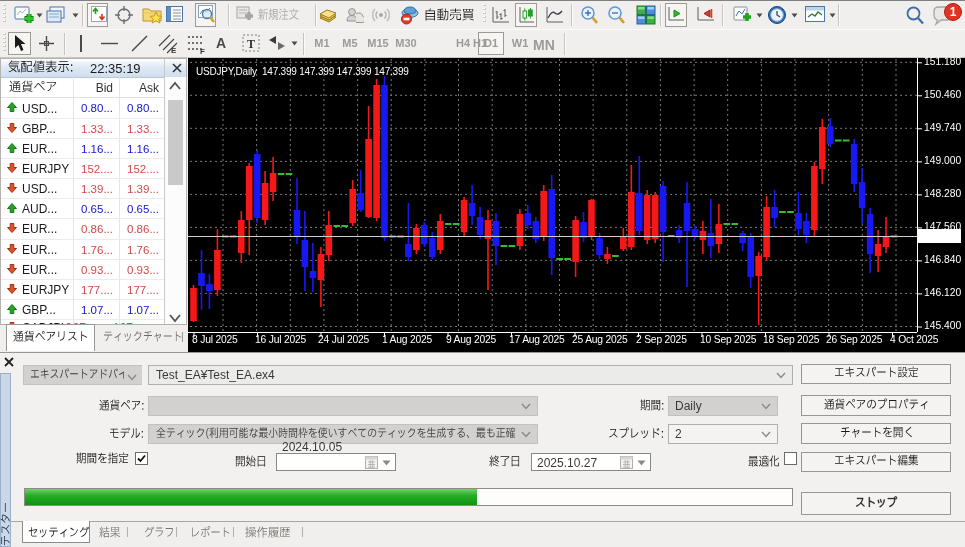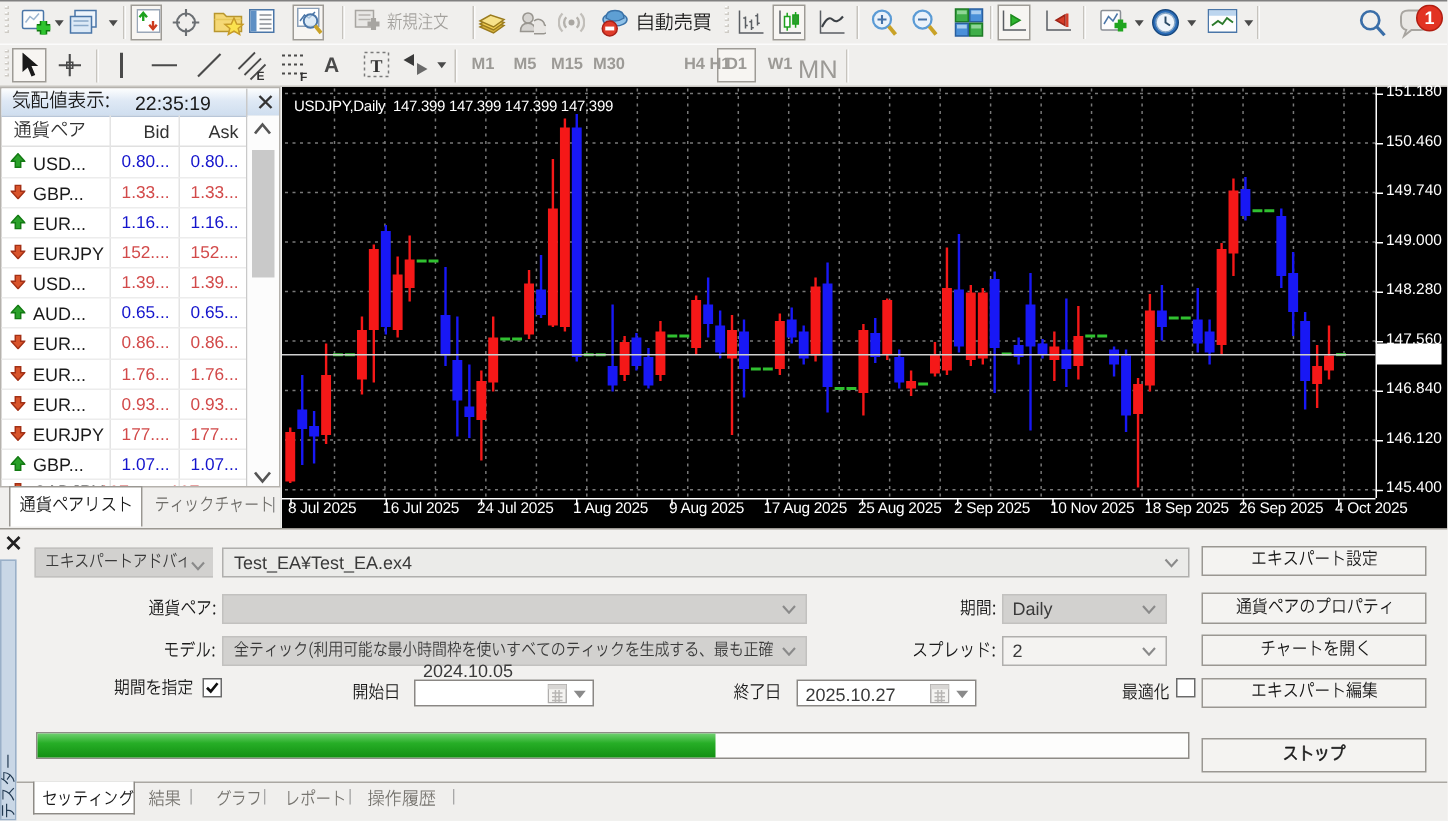--- a/index.html
+++ b/index.html
@@ -257,21 +257,21 @@
 <div style="position:absolute;left:304px;top:33px;width:1px;height:22px;background:#fbfbfb;"></div>
 <div style="position:absolute;left:478px;top:32px;width:26px;height:23px;background:#f7f5f2;border:1px solid #9e9b96;box-sizing:border-box;"></div>
 <div style="position:absolute;left:310px;top:37px;width:24px;text-align:center;font-size:11px;font-weight:bold;color:#9c9a96;">M1</div>
 <div style="position:absolute;left:338px;top:37px;width:24px;text-align:center;font-size:11px;font-weight:bold;color:#9c9a96;">M5</div>
 <div style="position:absolute;left:366px;top:37px;width:24px;text-align:center;font-size:11px;font-weight:bold;color:#9c9a96;">M15</div>
 <div style="position:absolute;left:394px;top:37px;width:24px;text-align:center;font-size:11px;font-weight:bold;color:#9c9a96;">M30</div>
 <div style="position:absolute;left:424px;top:37px;width:24px;text-align:center;font-size:11px;font-weight:bold;color:#9c9a96;margin-left:44px;">H1</div>
 <div style="position:absolute;left:451px;top:37px;width:24px;text-align:center;font-size:11px;font-weight:bold;color:#9c9a96;">H4</div>
 <div style="position:absolute;left:479px;top:37px;width:24px;text-align:center;font-size:11px;font-weight:bold;color:#9c9a96;">D1</div>
 <div style="position:absolute;left:508px;top:37px;width:24px;text-align:center;font-size:11px;font-weight:bold;color:#9c9a96;">W1</div>
-<div style="position:absolute;left:532px;top:37px;width:24px;text-align:center;font-size:17px;font-weight:normal;color:#9c9a96;">MN</div>
+<div style="position:absolute;left:532px;top:37px;width:24px;text-align:center;font-size:14px;font-weight:bold;color:#9c9a96;">MN</div>
 <div style="position:absolute;left:564px;top:33px;width:1px;height:22px;background:#c6c3bd;"></div>
 <div style="position:absolute;left:565px;top:33px;width:1px;height:22px;background:#fbfbfb;"></div>
 <div style="position:absolute;left:0;top:58px;width:187px;height:294px;background:#fff;border:1px solid #b5b2ad;box-sizing:border-box;"></div>
 <div style="position:absolute;left:1px;top:59px;width:185px;height:18px;background:linear-gradient(#fdfefe,#dfe9f5 45%,#cfdeef);border-bottom:1px solid #b8c6d8;"></div>
 <svg style="position:absolute;left:7px;top:60px;" width="67" height="17" viewBox="0 0 67 17">
       <path transform="translate(1,11.4)" d="M3.3 -9.1Q2.4 -7.4 1.0 -6.3L0.5 -7.0Q1.4 -7.7 2.1 -8.8Q2.8 -9.8 3.2 -11.0L4.0 -10.8Q3.8 -10.1 3.6 -9.9H11.4V-9.1ZM10.6 -7.8V-7.1H2.7V-7.8ZM11.3 -2.4 11.9 -2.1 11.6 0.3Q11.6 0.6 11.4 0.8Q11.2 0.9 11.0 0.9Q10.7 0.9 10.5 0.7Q9.9 0.1 9.6 -1.3Q9.3 -2.8 9.3 -4.6V-5.0H1.0V-5.8H10.0V-4.6Q10.0 -2.8 10.3 -1.6Q10.5 -0.3 11.0 0.1ZM7.9 -4.3Q7.1 -3.1 6.0 -2.1Q7.3 -1.1 8.7 0.1L8.2 0.8Q6.9 -0.4 5.4 -1.5Q3.4 0.0 1.1 0.9L0.7 0.2Q2.9 -0.6 4.7 -2.0Q3.2 -3.0 2.0 -3.6L2.4 -4.2Q3.9 -3.5 5.3 -2.5Q6.5 -3.6 7.3 -4.7Z M14.8 -9.7H12.9V-10.4H18.5V-9.7H16.8V-8.1H18.3V0.2H14.0V1.0H13.3V-8.1H14.8ZM23.4 -2.9 24.1 -2.6V-0.2Q24.1 0.3 23.9 0.5Q23.7 0.7 23.3 0.7H20.7Q19.9 0.7 19.6 0.3Q19.3 -0.0 19.3 -0.8V-6.1H22.9V-9.7H18.9V-10.4H23.7V-5.4H20.0V-1.0Q20.0 -0.6 20.1 -0.4Q20.2 -0.3 20.4 -0.2Q20.5 -0.1 20.9 -0.1H23.4ZM15.5 -8.1H16.2V-9.7H15.5ZM17.0 -4.1Q16.2 -4.1 16.2 -5.1V-7.4H15.5Q15.5 -6.0 15.2 -5.0Q15.0 -4.1 14.5 -3.4L14.0 -3.9V-2.8H17.6V-4.1ZM14.9 -7.4H14.0V-4.0Q14.5 -4.5 14.7 -5.4Q14.9 -6.2 14.9 -7.4ZM17.6 -4.8V-7.4H16.8V-5.3Q16.8 -5.0 16.9 -4.9Q17.0 -4.8 17.2 -4.8ZM14.0 -2.1V-0.6H17.6V-2.1Z M28.3 -10.8Q28.0 -9.2 27.4 -7.7V1.0H26.7V-6.1Q26.1 -5.1 25.5 -4.5L25.0 -5.1Q26.0 -6.3 26.6 -7.7Q27.2 -9.2 27.6 -11.0ZM32.2 -7.9Q32.3 -8.4 32.4 -9.0H28.6V-9.8H32.6L32.7 -10.6L32.8 -10.9L33.5 -10.8Q33.4 -10.5 33.3 -9.8H36.4V-9.0H33.2Q33.1 -8.7 32.9 -7.9H35.8V-1.5H30.4V-7.9ZM29.4 -7.8V-0.5H36.4V0.2H29.4V1.0H28.7V-7.8ZM31.1 -6.0H35.0V-7.3H31.1ZM31.1 -4.2H35.0V-5.4H31.1ZM31.1 -2.2H35.0V-3.5H31.1Z M48.9 0.1 48.5 0.8Q46.4 -0.0 45.1 -1.4Q43.8 -2.8 43.2 -4.8Q42.5 -3.8 41.4 -3.0V-0.4Q43.2 -0.7 44.6 -1.1L44.7 -0.4Q42.4 0.4 39.1 0.8L38.9 0.0Q39.8 -0.1 40.6 -0.2V-2.5Q39.4 -1.7 37.9 -1.2L37.6 -2.0Q40.7 -3.0 42.3 -4.8H37.7V-5.5H42.7V-6.9H38.6V-7.6H42.7V-8.9H38.1V-9.6H42.7V-10.8H43.5V-9.6H48.3V-8.9H43.5V-7.6H47.8V-6.9H43.5V-5.5H48.7V-4.8H44.0Q44.5 -3.4 45.3 -2.4Q46.7 -3.2 47.7 -4.2L48.3 -3.6Q47.1 -2.6 45.8 -1.8Q47.0 -0.7 48.9 0.1Z M51.3 -10.2H59.8V-9.3H51.3ZM50.2 -7.3H61.0V-6.4H56.1V-0.4Q56.1 0.2 55.9 0.4Q55.6 0.6 55.1 0.6H53.0L52.8 -0.2H55.3V-6.4H50.2ZM58.4 -5.2Q59.1 -4.2 59.7 -3.2Q60.3 -2.1 60.9 -0.8L60.1 -0.4Q59.5 -1.8 58.9 -2.8Q58.4 -3.9 57.7 -4.8ZM53.2 -5.0Q52.9 -3.7 52.3 -2.6Q51.7 -1.4 50.8 -0.3L50.1 -0.9Q51.0 -1.9 51.5 -2.9Q52.0 -3.9 52.4 -5.2Z M62.9 -6.3V-6.4Q62.9 -6.8 63.1 -7.0Q63.3 -7.2 63.6 -7.2Q64.0 -7.2 64.2 -7.0Q64.4 -6.8 64.4 -6.4V-6.3Q64.4 -5.9 64.2 -5.7Q64.0 -5.5 63.6 -5.5Q63.3 -5.5 63.1 -5.7Q62.9 -5.9 62.9 -6.3ZM62.9 -0.6V-0.8Q62.9 -1.1 63.1 -1.3Q63.3 -1.5 63.6 -1.5Q64.0 -1.5 64.2 -1.3Q64.4 -1.1 64.4 -0.8V-0.6Q64.4 -0.2 64.2 -0.0Q64.0 0.2 63.6 0.2Q63.3 0.2 63.1 -0.0Q62.9 -0.2 62.9 -0.6Z" fill="#1a1a1a"></path>
     </svg>
 <div style="position:absolute;left:90px;top:61px;font-size:13px;color:#1a1a1a;white-space:pre;">22:35:19</div>
 <svg style="position:absolute;left:172px;top:63px;" width="10" height="10" viewBox="0 0 10 10">
       <path d="M1 1 L9 9 M9 1 L1 9" stroke="#333" stroke-width="1.6"></path>
@@ -616,21 +616,21 @@
 <div style="position:absolute;left:924px;top:287px;font-size:10.3px;color:#fff;white-space:pre;">146.120</div>
 <div style="position:absolute;left:924px;top:320px;font-size:10.3px;color:#fff;white-space:pre;">145.400</div>
 <div style="position:absolute;left:192px;top:334px;font-size:10.3px;color:#fff;white-space:pre;letter-spacing:-0.2px;">8 Jul 2025</div>
 <div style="position:absolute;left:255px;top:334px;font-size:10.3px;color:#fff;white-space:pre;letter-spacing:-0.2px;">16 Jul 2025</div>
 <div style="position:absolute;left:318px;top:334px;font-size:10.3px;color:#fff;white-space:pre;letter-spacing:-0.2px;text-align:center;">24 Jul 2025</div>
 <div style="position:absolute;left:382px;top:334px;font-size:10.3px;color:#fff;white-space:pre;letter-spacing:-0.2px;">1 Aug 2025</div>
 <div style="position:absolute;left:446px;top:334px;font-size:10.3px;color:#fff;white-space:pre;letter-spacing:-0.2px;">9 Aug 2025</div>
 <div style="position:absolute;left:509px;top:334px;font-size:10.3px;color:#fff;white-space:pre;letter-spacing:-0.2px;">17 Aug 2025</div>
 <div style="position:absolute;left:572px;top:334px;font-size:10.3px;color:#fff;white-space:pre;letter-spacing:-0.2px;">25 Aug 2025</div>
 <div style="position:absolute;left:636px;top:334px;font-size:10.3px;color:#fff;white-space:pre;letter-spacing:-0.2px;">2 Sep 2025</div>
-<div style="position:absolute;left:700px;top:334px;font-size:10.3px;color:#fff;white-space:pre;letter-spacing:-0.2px;">10 Nov 2025</div>
+<div style="position:absolute;left:700px;top:334px;font-size:10.3px;color:#fff;white-space:pre;letter-spacing:-0.2px;">10 Sep 2025</div>
 <div style="position:absolute;left:763px;top:334px;font-size:10.3px;color:#fff;white-space:pre;letter-spacing:-0.2px;">18 Sep 2025</div>
 <div style="position:absolute;left:826px;top:334px;font-size:10.3px;color:#fff;white-space:pre;letter-spacing:-0.2px;">26 Sep 2025</div>
 <div style="position:absolute;left:890px;top:334px;font-size:10.3px;color:#fff;white-space:pre;letter-spacing:-0.2px;">4 Oct 2025</div>
 <div style="position:absolute;left:918px;top:229px;width:43px;height:14px;background:#fff;"></div>
 <div style="position:absolute;left:879px;top:231px;font-size:10.3px;color:#000;white-space:pre;margin-top:32px;">147.399</div>
 <div style="position:absolute;left:0;top:352px;width:965px;height:195px;background:#f2f1ef;border-top:1px solid #9b9892;"></div>
 <svg style="position:absolute;left:4px;top:357px;" width="10" height="10" viewBox="0 0 10 10">
       <path d="M1 1 L9 9 M9 1 L1 9" stroke="#222" stroke-width="1.8"></path>
     </svg>
 <div style="position:absolute;left:0px;top:373px;width:11px;height:174px;background:#c9d7e6;border:1px solid #9ab0c8;box-sizing:border-box;"></div>

